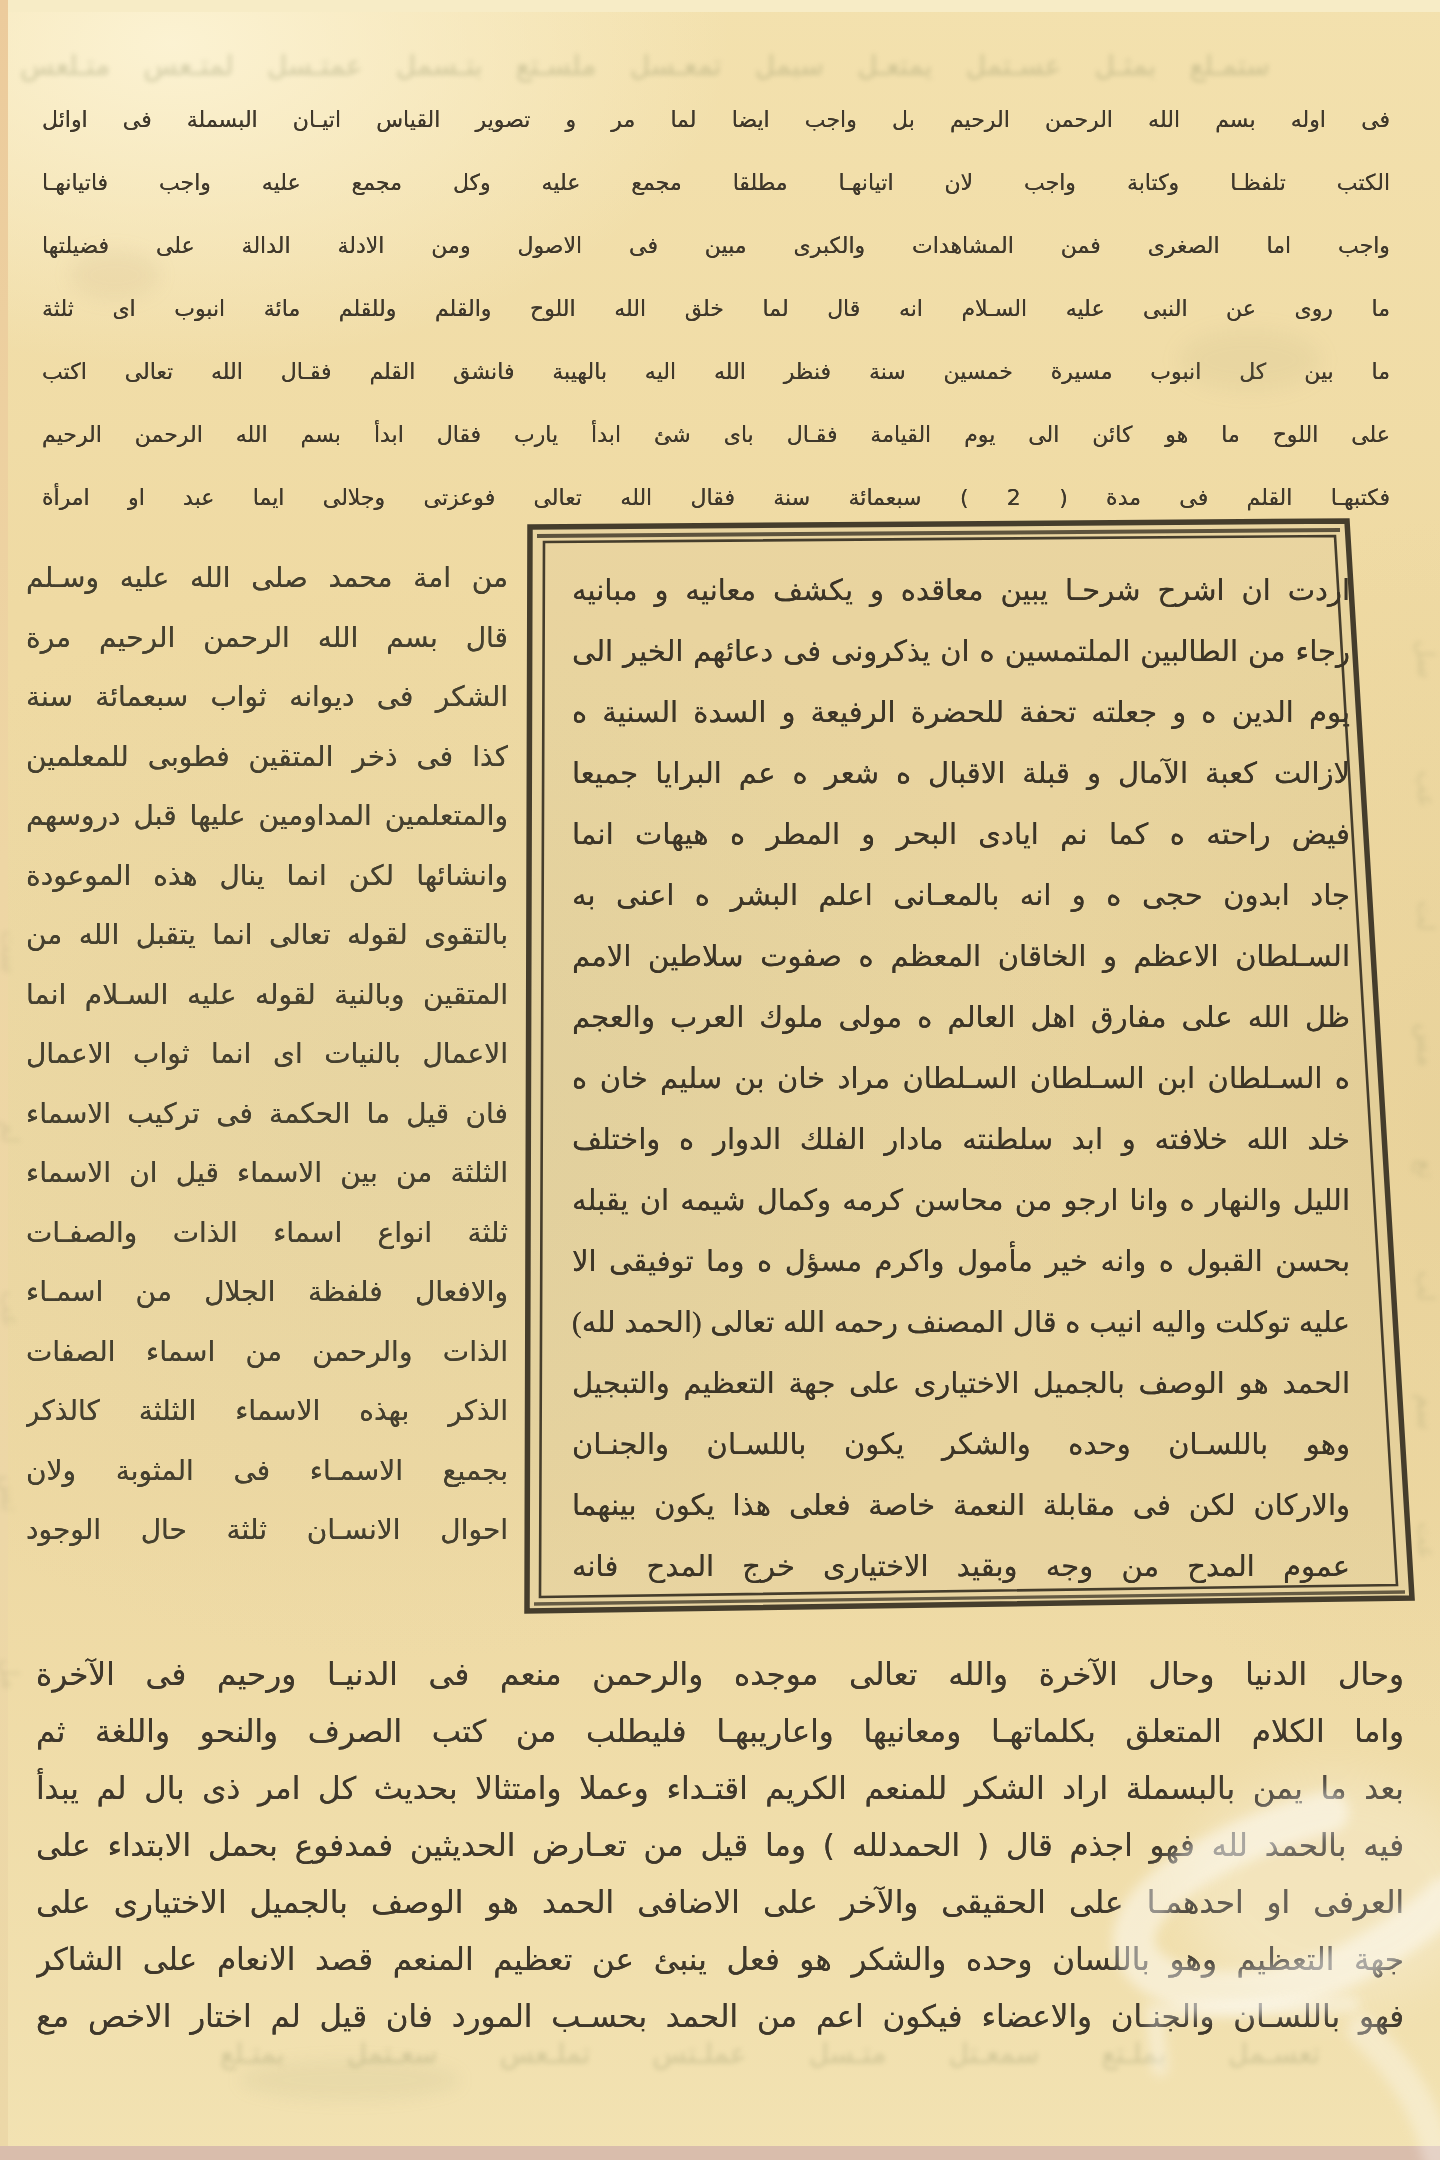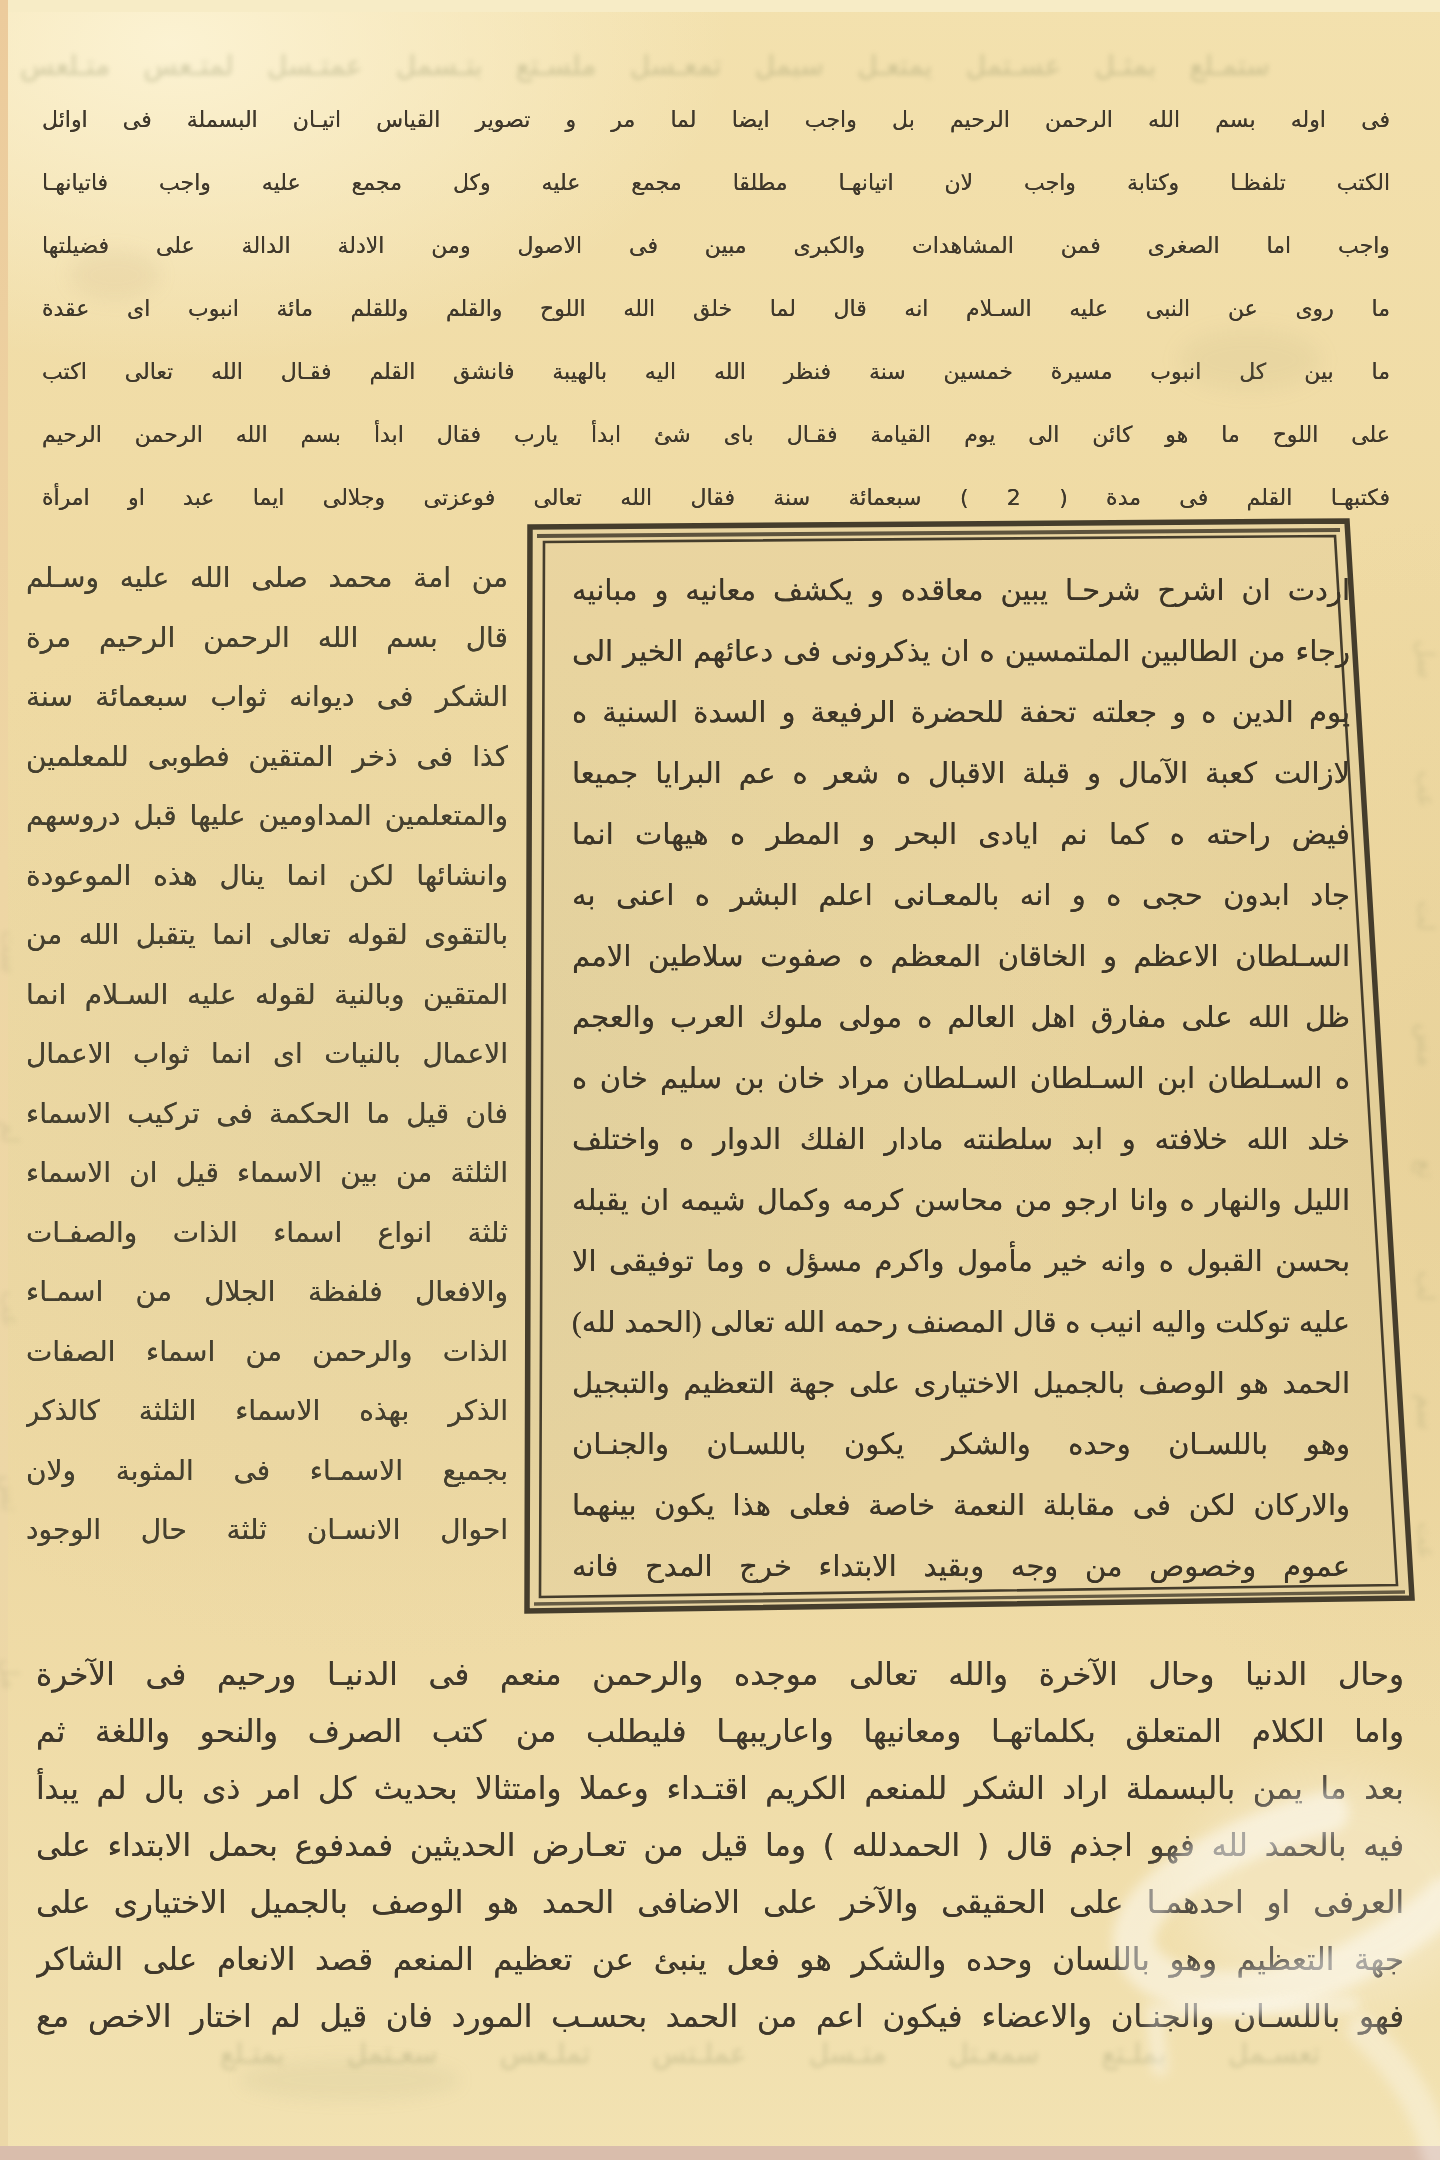--- a/index.html
+++ b/index.html
@@ -47,21 +47,21 @@
   <div class="edge-top"></div>
   <div class="edge-left"></div>
   <div class="edge-bottom"></div>
 
   <div class="ghost ghost-top">ستمـلع بمثـل عسـتمل يمتعـل سبمل تمعـسل ملسـتع بتـسمل عمتـسل لمتـعس متـلعس</div>
 
   <div class="tblock header">
     <div class="line">فى اوله بسم الله الرحمن الرحيم بل واجب ايضا لما مر و تصوير القياس اتيـان البسملة فى اوائل</div>
     <div class="line">الكتب تلفظـا وكتابة واجب لان اتيانهـا مطلقا مجمع عليه وكل مجمع عليه واجب فاتيانهـا</div>
     <div class="line">واجب اما الصغرى فمن المشاهدات والكبرى مبين فى الاصول ومن الادلة الدالة على فضيلتها</div>
-    <div class="line">ما روى عن النبى عليه السـلام انه قال لما خلق الله اللوح والقلم وللقلم مائة انبوب اى عقدة</div>
+    <div class="line">ما روى عن النبى عليه السـلام انه قال لما خلق الله اللوح والقلم وللقلم مائة انبوب اى ثلثة</div>
     <div class="line">ما بين كل انبوب مسيرة خمسين سنة فنظر الله اليه بالهيبة فانشق القلم فقـال الله تعالى اكتب</div>
     <div class="line">على اللوح ما هو كائن الى يوم القيامة فقـال باى شئ ابدأ يارب فقال ابدأ بسم الله الرحمن الرحيم</div>
     <div class="line">فكتبهـا القلم فى مدة ( 2 ) سبعمائة سنة فقال الله تعالى فوعزتى وجلالى ايما عبد او امرأة</div>
   </div>
 
   <svg class="frame-svg" viewBox="0 0 1440 2160">
     <polygon points="530,527 1347,521 1412,1598 527,1611" fill="rgba(160,158,120,0.08)" stroke="#453d2c" stroke-width="5.5"></polygon>
     <polygon points="544,542 1335,536 1397,1585 540,1597" fill="none" stroke="#453d2c" stroke-width="2.6"></polygon>
     <line x1="537" y1="536" x2="1340" y2="530" stroke="#453d2c" stroke-width="4" opacity="0.85"></line>
     <line x1="534" y1="1604" x2="1405" y2="1592" stroke="#453d2c" stroke-width="3.4" opacity="0.8"></line>
@@ -77,21 +77,21 @@
     <div class="line">السـلطان الاعظم و الخاقان المعظم ه صفوت سلاطين الامم</div>
     <div class="line">ظل الله على مفارق اهل العالم ه مولى ملوك العرب والعجم</div>
     <div class="line">ه السـلطان ابن السـلطان السـلطان مراد خان بن سليم خان ه</div>
     <div class="line">خلد الله خلافته و ابد سلطنته مادار الفلك الدوار ه واختلف</div>
     <div class="line">الليل والنهار ه وانا ارجو من محاسن كرمه وكمال شيمه ان يقبله</div>
     <div class="line">بحسن القبول ه وانه خير مأمول واكرم مسؤل ه وما توفيقى الا بالله</div>
     <div class="line">عليه توكلت واليه انيب ه قال المصنف رحمه الله تعالى (الحمد لله)</div>
     <div class="line">الحمد هو الوصف بالجميل الاختيارى على جهة التعظيم والتبجيل</div>
     <div class="line">وهو باللسـان وحده والشكر يكون باللسـان والجنـان</div>
     <div class="line">والاركان لكن فى مقابلة النعمة خاصة فعلى هذا يكون بينهما</div>
-    <div class="line">عموم وخصوص من وجه وبقيد الابتداء خرج المدح فانه</div>
+    <div class="line">عموم المدح من وجه وبقيد الاختيارى خرج المدح فانه</div>
   </div>
 
   <div class="tblock margincol">
     <div class="line">من امة محمد صلى الله عليه وسـلم</div>
     <div class="line">قال بسم الله الرحمن الرحيم مرة</div>
     <div class="line">الشكر فى ديوانه ثواب سبعمائة سنة</div>
     <div class="line">كذا فى ذخر المتقين فطوبى للمعلمين</div>
     <div class="line">والمتعلمين المداومين عليها قبل دروسهم</div>
     <div class="line">وانشائها لكن انما ينال هذه الموعودة</div>
     <div class="line">بالتقوى لقوله تعالى انما يتقبل الله من</div>

